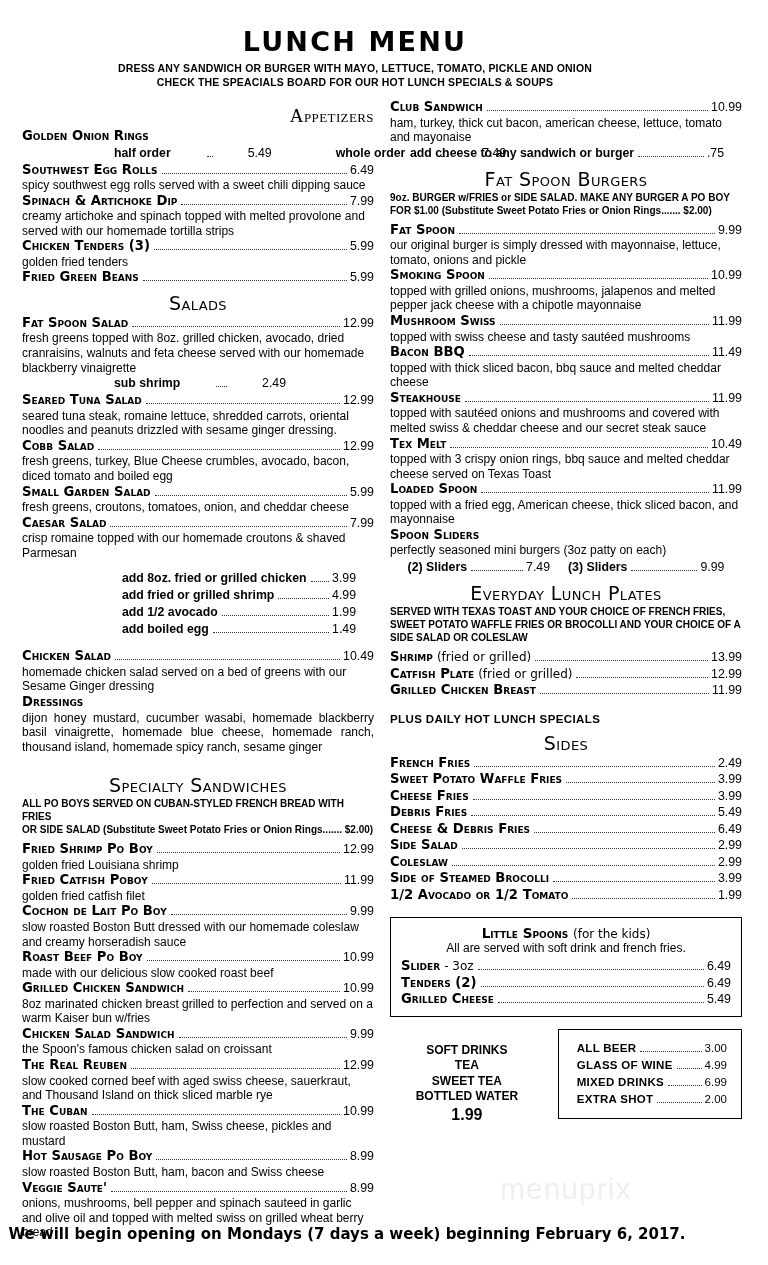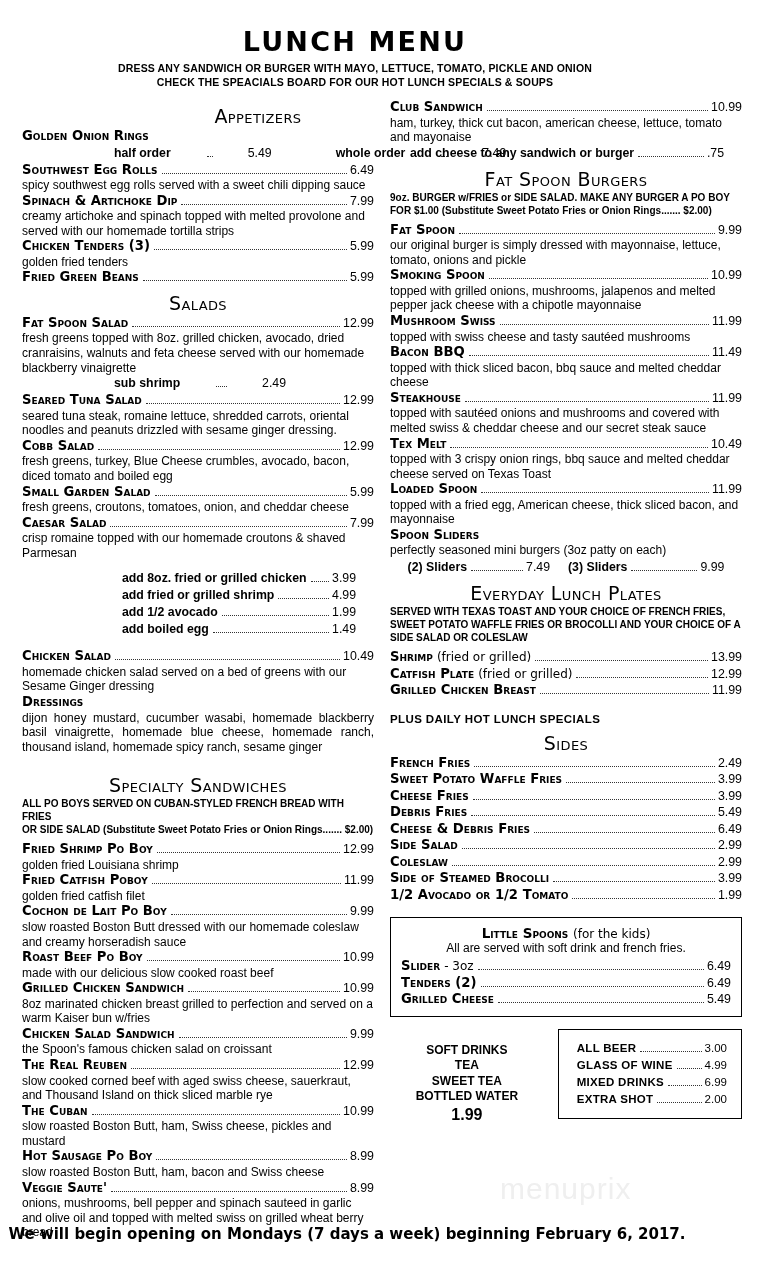--- a/index.html
+++ b/index.html
@@ -39,21 +39,21 @@
   .sect-head {
     text-align: center;
     font-size: 19px;
     font-weight: 400;
     letter-spacing: .4px;
     font-variant: small-caps;
     text-transform: capitalize;
     margin: 6px 0 1px 0;
     font-family: "DejaVu Sans", sans-serif;
   }
-  .sect-head.left { text-align: center; padding-left: 120px; }
+  .sect-head.left { text-align: right; padding-left: 120px; font-family: Liberation Serif, serif; }
   .sect-note {
     font-size: 10px;
     font-weight: 700;
     line-height: 13px;
     margin-bottom: 5px;
   }
 
   
   .item { margin: 0; }
   .row {

